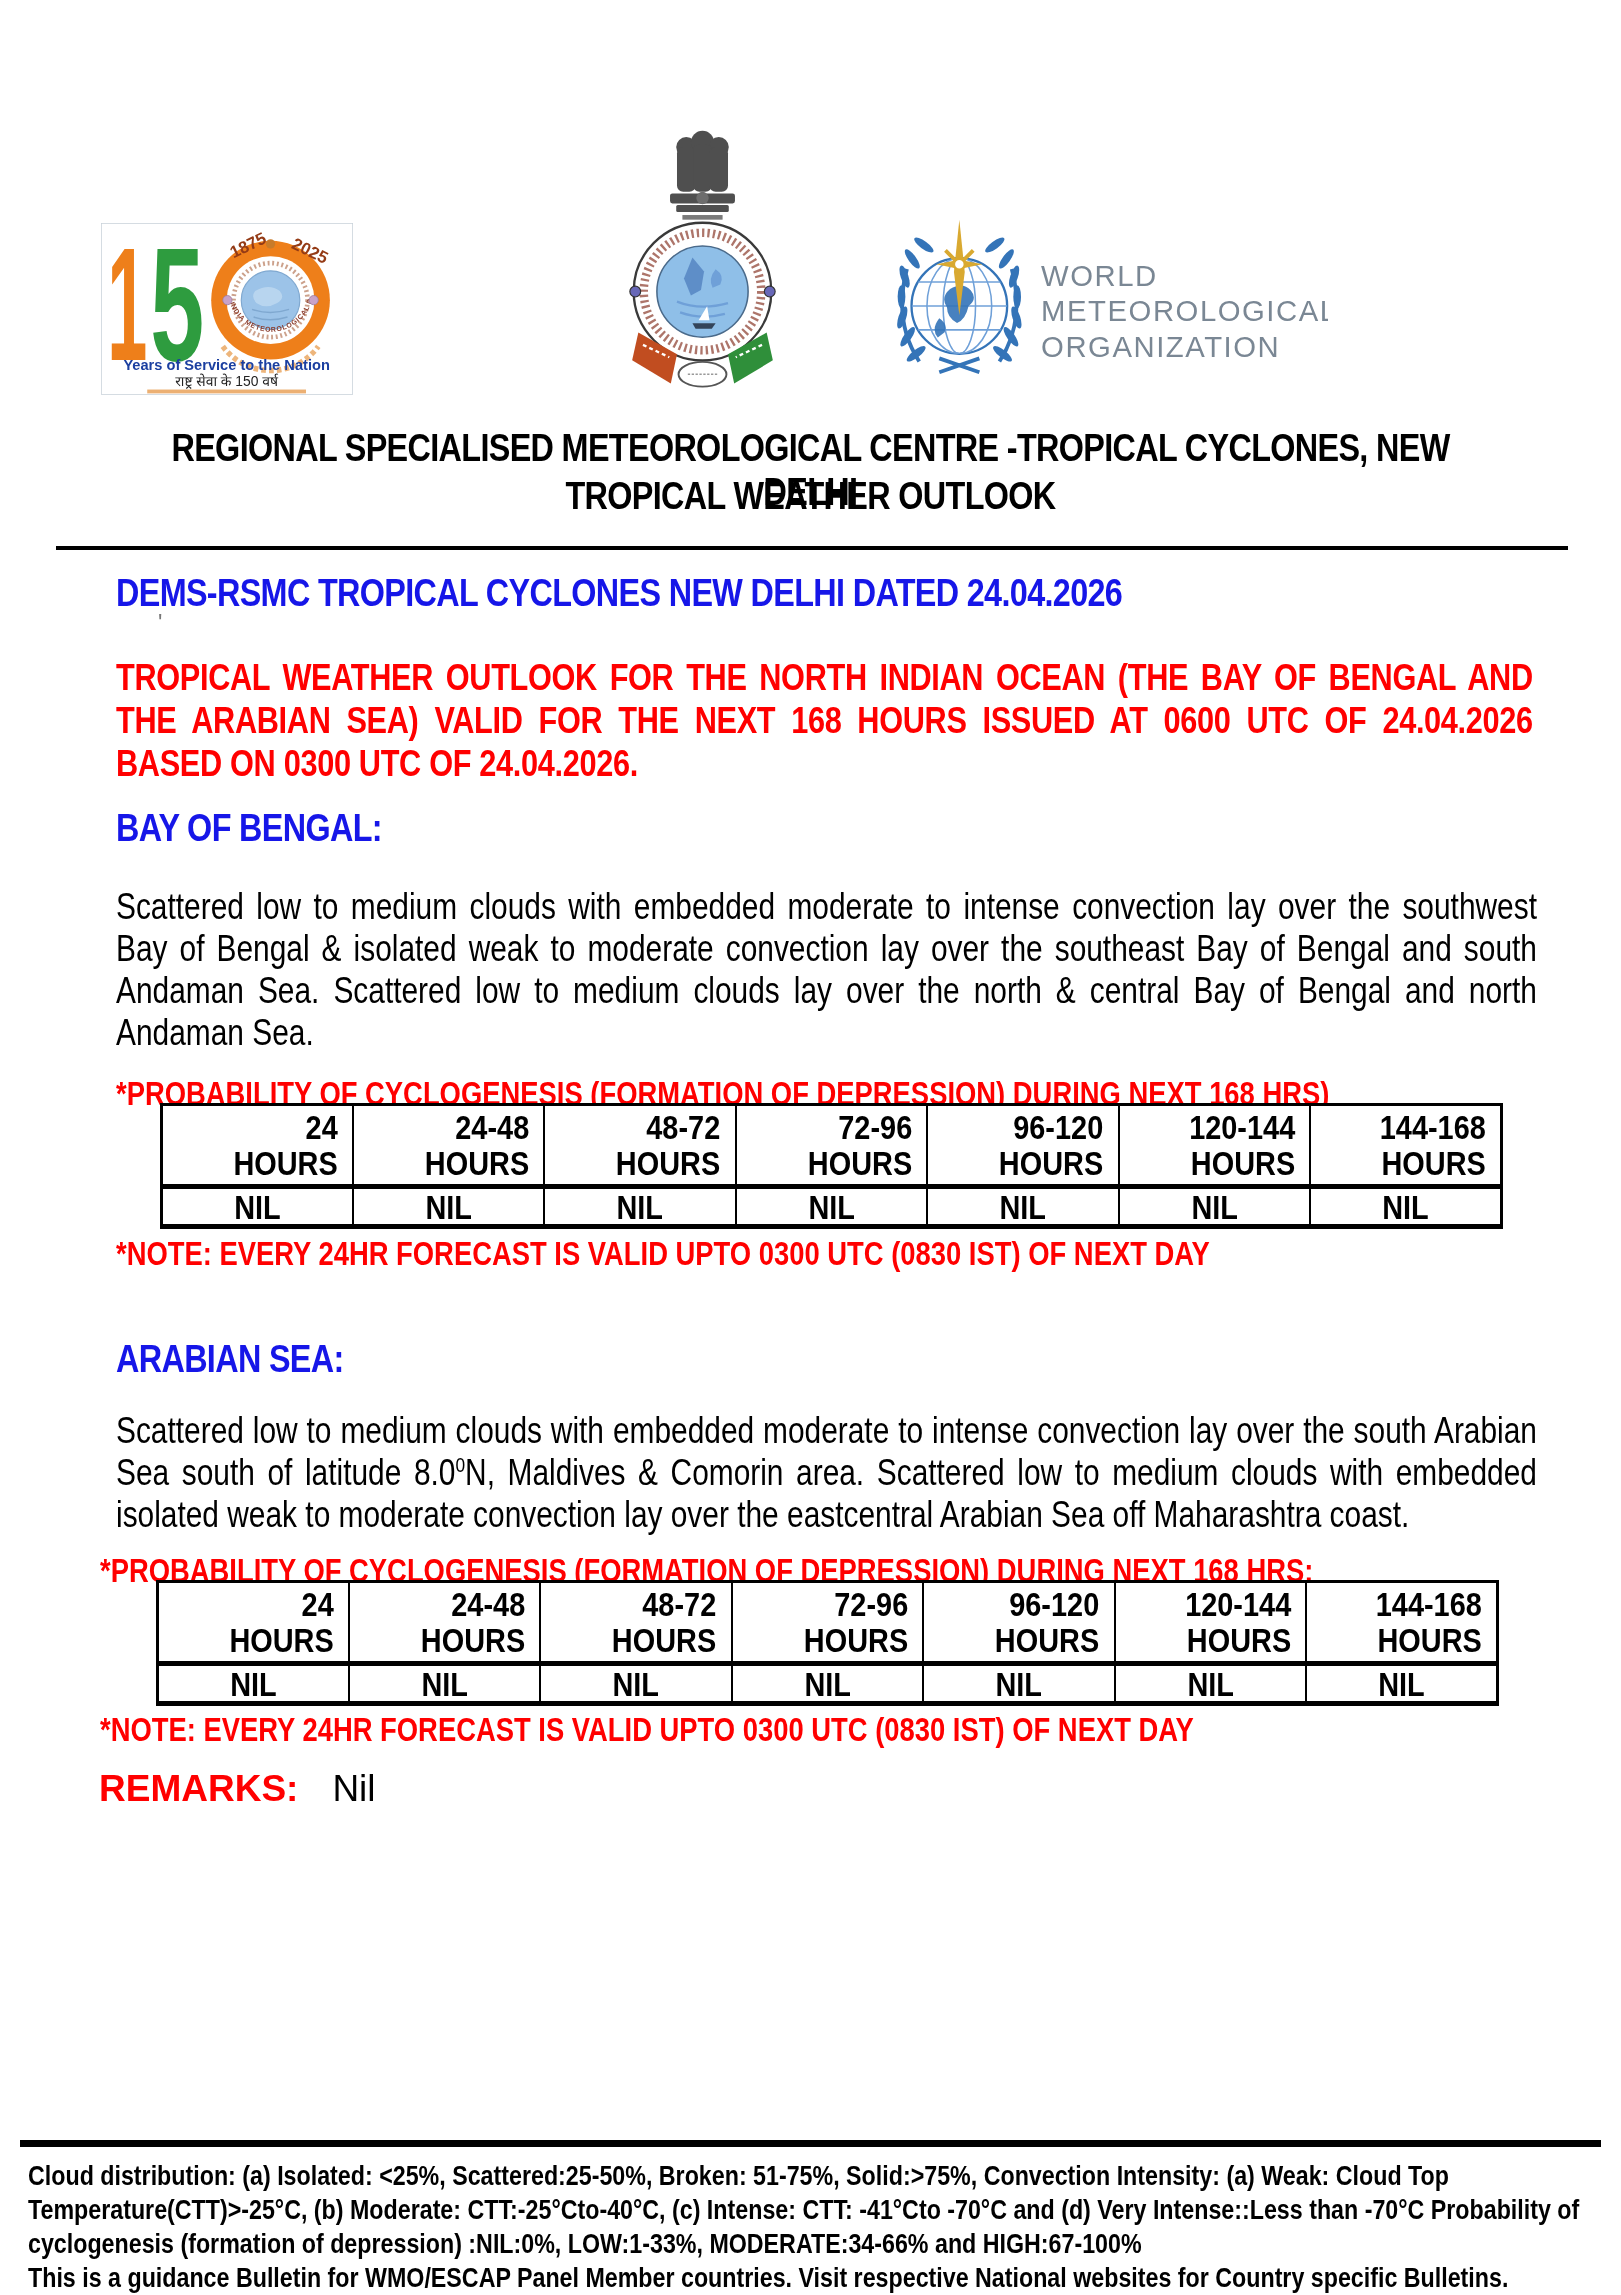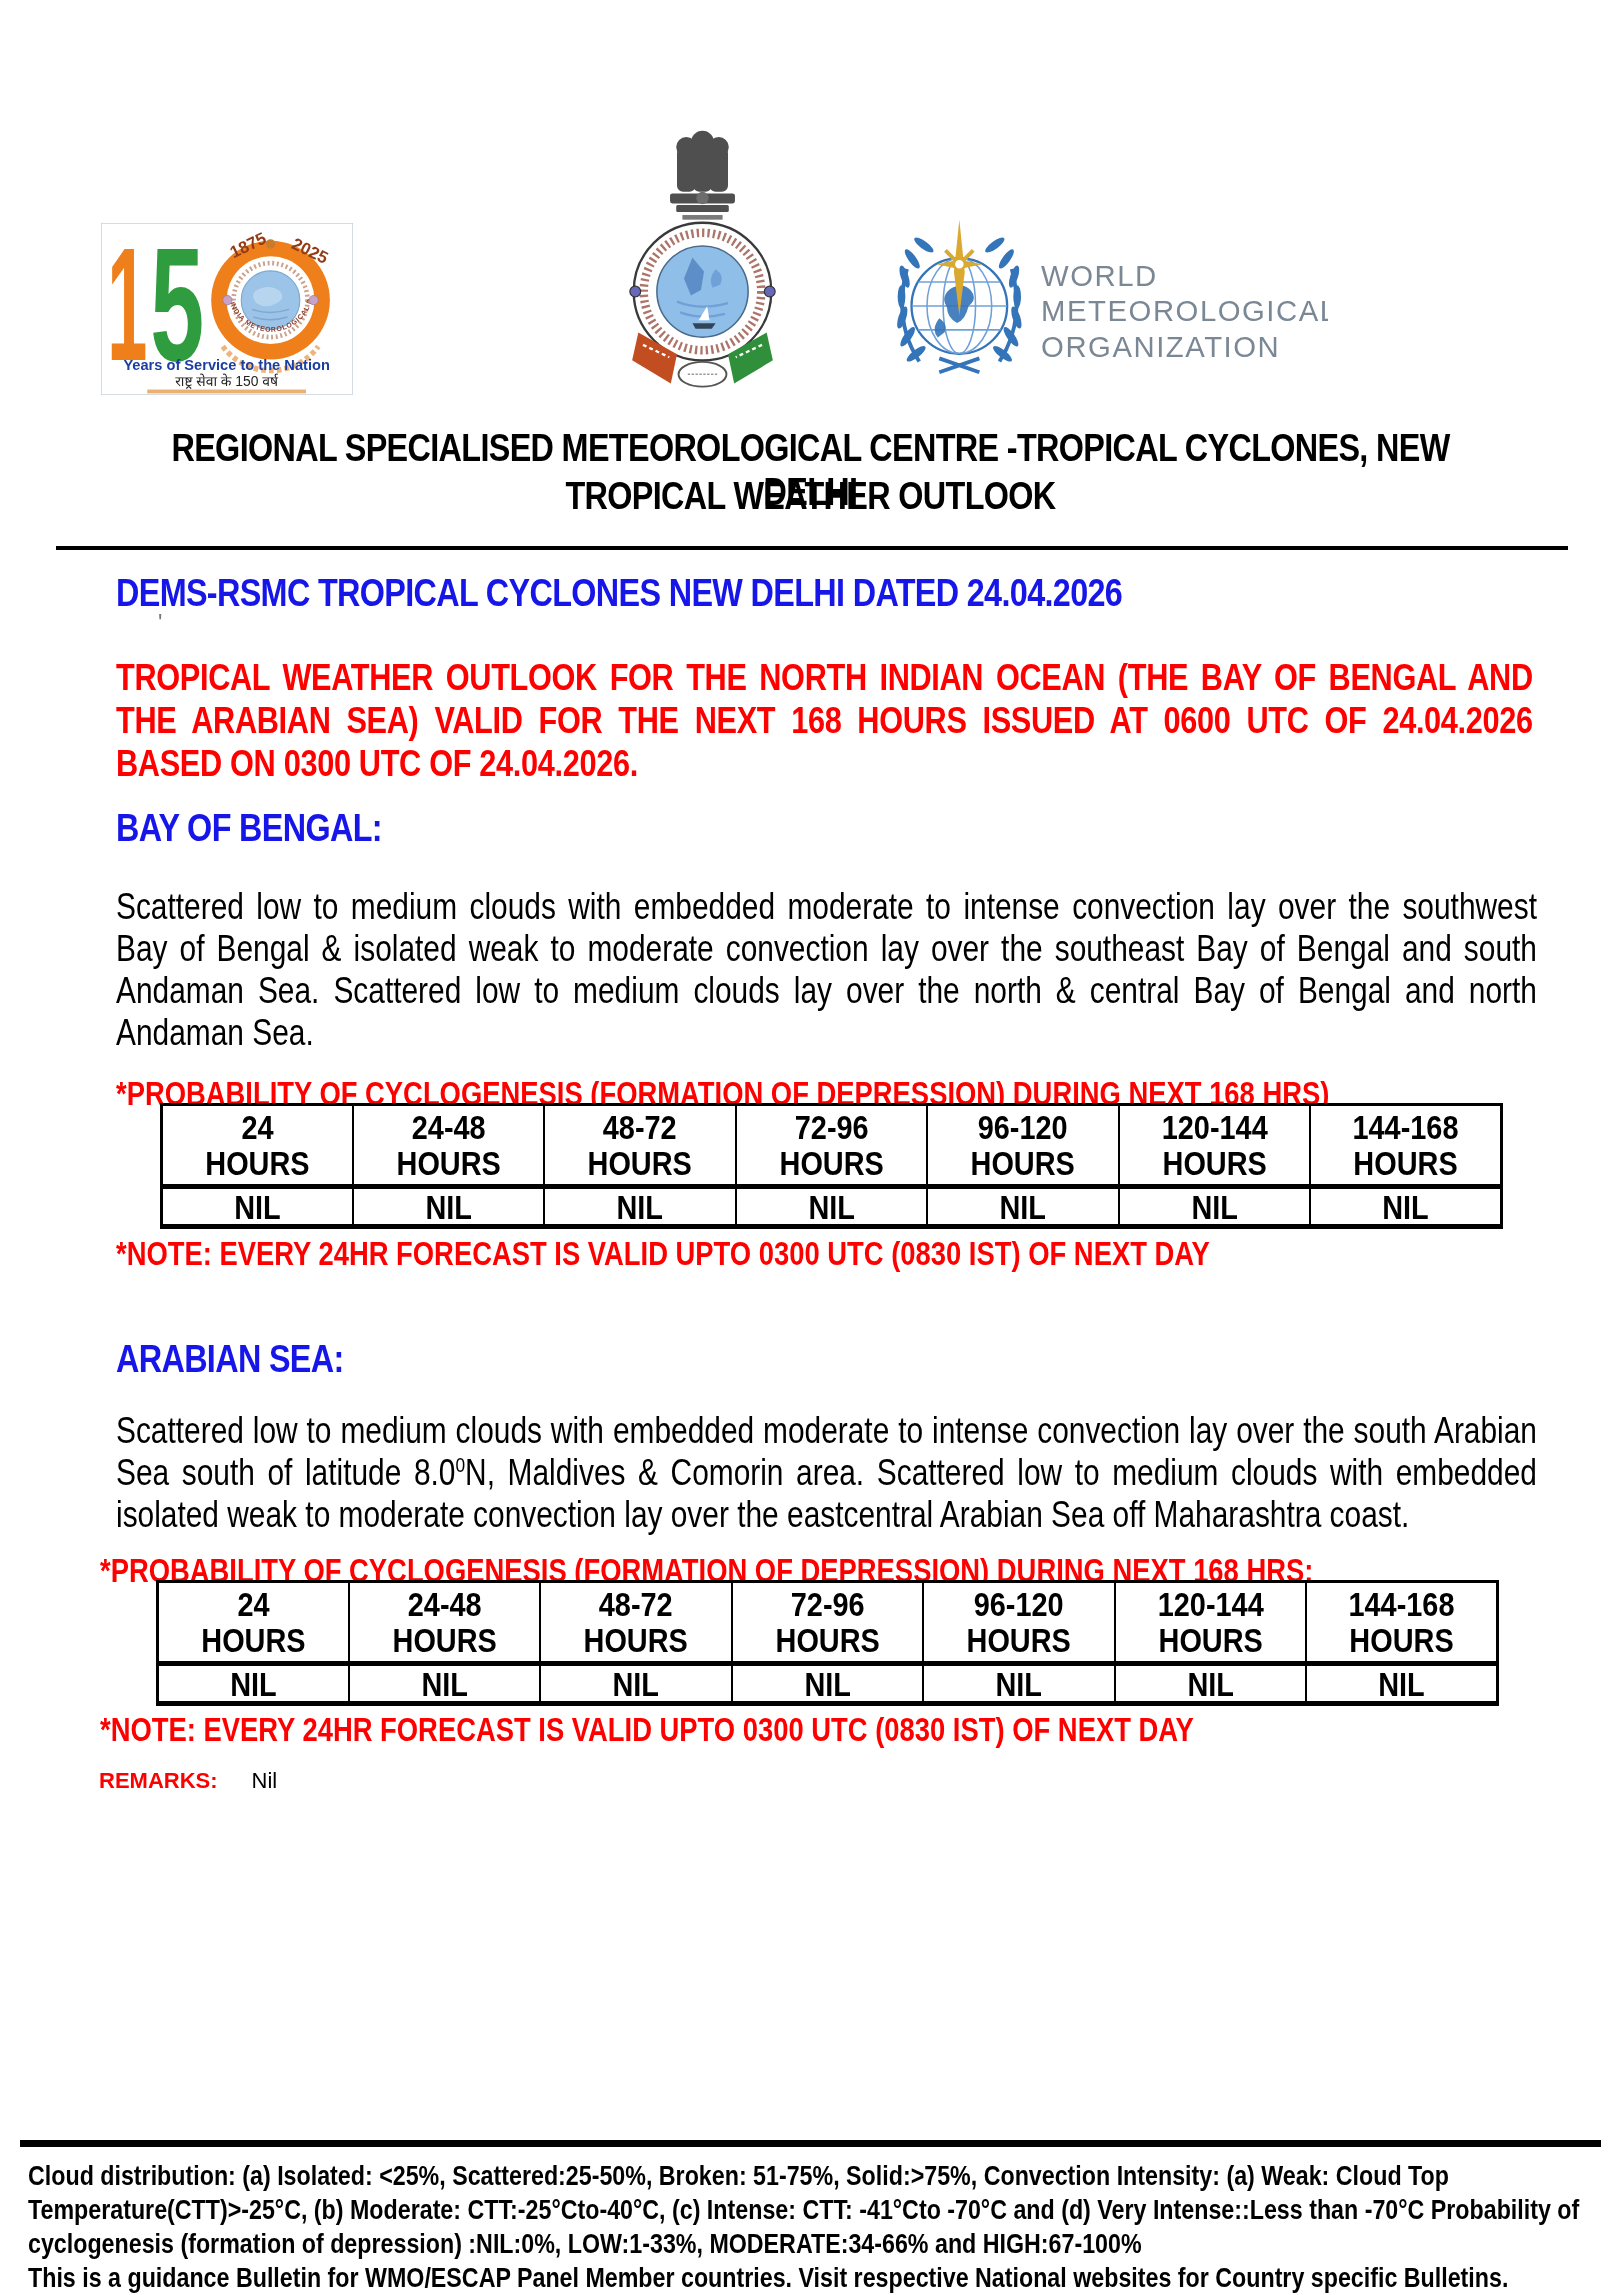--- a/index.html
+++ b/index.html
@@ -12,21 +12,21 @@
   .red {color:#FF0000;}
   .blue {color:#1616E8;}
   .just {text-align:justify;}
   .title {width:1621px; left:0; text-align:center; font-size:39px; font-weight:bold; letter-spacing:-0.8px;}
   .rule {position:absolute; background:#000;}
   .h-sec {font-size:39px; letter-spacing:-0.8px;}
   .para {font-size:36px; line-height:42px; width:1712px;}
   .cap {font-size:33px;}
   .cyc {position:absolute; border-collapse:collapse; table-layout:fixed; width:1343px; background:#fff;
         border:3.1px solid #000; border-bottom:5.4px solid #000;}
-  .cyc th {border:2.3px solid #000; border-bottom:5.4px solid #000; padding:3.1px 0; text-align:center; font-weight:bold;}
+  .cyc th {border:2.3px solid #000; border-bottom:5.4px solid #000; padding:3.1px 0; text-align:right; font-weight:bold;}
   .cyc td {border:2.3px solid #000; padding:0; text-align:center; font-weight:bold;}
   .cyc .rng, .cyc .hrs {display:block; font-size:34px; line-height:36px; transform:scaleX(0.85); transform-origin:50% 50%;}
   .cyc .val {display:block; font-size:34px; line-height:32px; padding:1.5px 0; transform:scaleX(0.85); transform-origin:50% 50%;}
   sup {font-size:58%; vertical-align:super; line-height:0;}
   .footer-text {font-size:28px; line-height:34px; width:1893px; font-weight:bold;}
   svg text {font-family:"Liberation Sans","DejaVu Sans",sans-serif;}
 </style>
 </head>
 <body>
 
@@ -292,21 +292,21 @@
           </td>
       <td>
             <span class="val">NIL</span>
           </td>
     </tr>
   </tbody>
     </table>
 
   <div class="blk narrow b red cap" style="left:100px;top:1711px">*NOTE: EVERY 24HR FORECAST IS VALID UPTO 0300 UTC (0830 IST) OF NEXT DAY</div>
 
-  <div class="blk" style="left:99px;top:1768px;font-size:22px">
+  <div class="blk" style="left:99px;top:1768px;font-size:37px">
     <span class="b red">REMARKS:</span><span style="margin-left:34px">Nil</span>
   </div>
 
   <div class="rule" style="left:20px;top:2140px;width:1581px;height:7px"></div>
   <div class="blk narrow footer-text" style="left:28px;top:2159px">
     <div>Cloud distribution: (a) Isolated: &lt;25%, Scattered:25-50%, Broken: 51-75%, Solid:&gt;75%, Convection Intensity: (a) Weak: Cloud Top Temperature(CTT)&gt;-25°C, (b) Moderate: CTT:-25°Cto-40°C, (c) Intense: CTT: -41°Cto -70°C and (d) Very Intense::Less than -70°C Probability of cyclogenesis (formation of depression) :NIL:0%, LOW:1-33%, MODERATE:34-66% and HIGH:67-100%</div>
     <div>This is a guidance Bulletin for WMO/ESCAP Panel Member countries. Visit respective National websites for Country specific Bulletins.</div>
   </div>
 
 </div>

